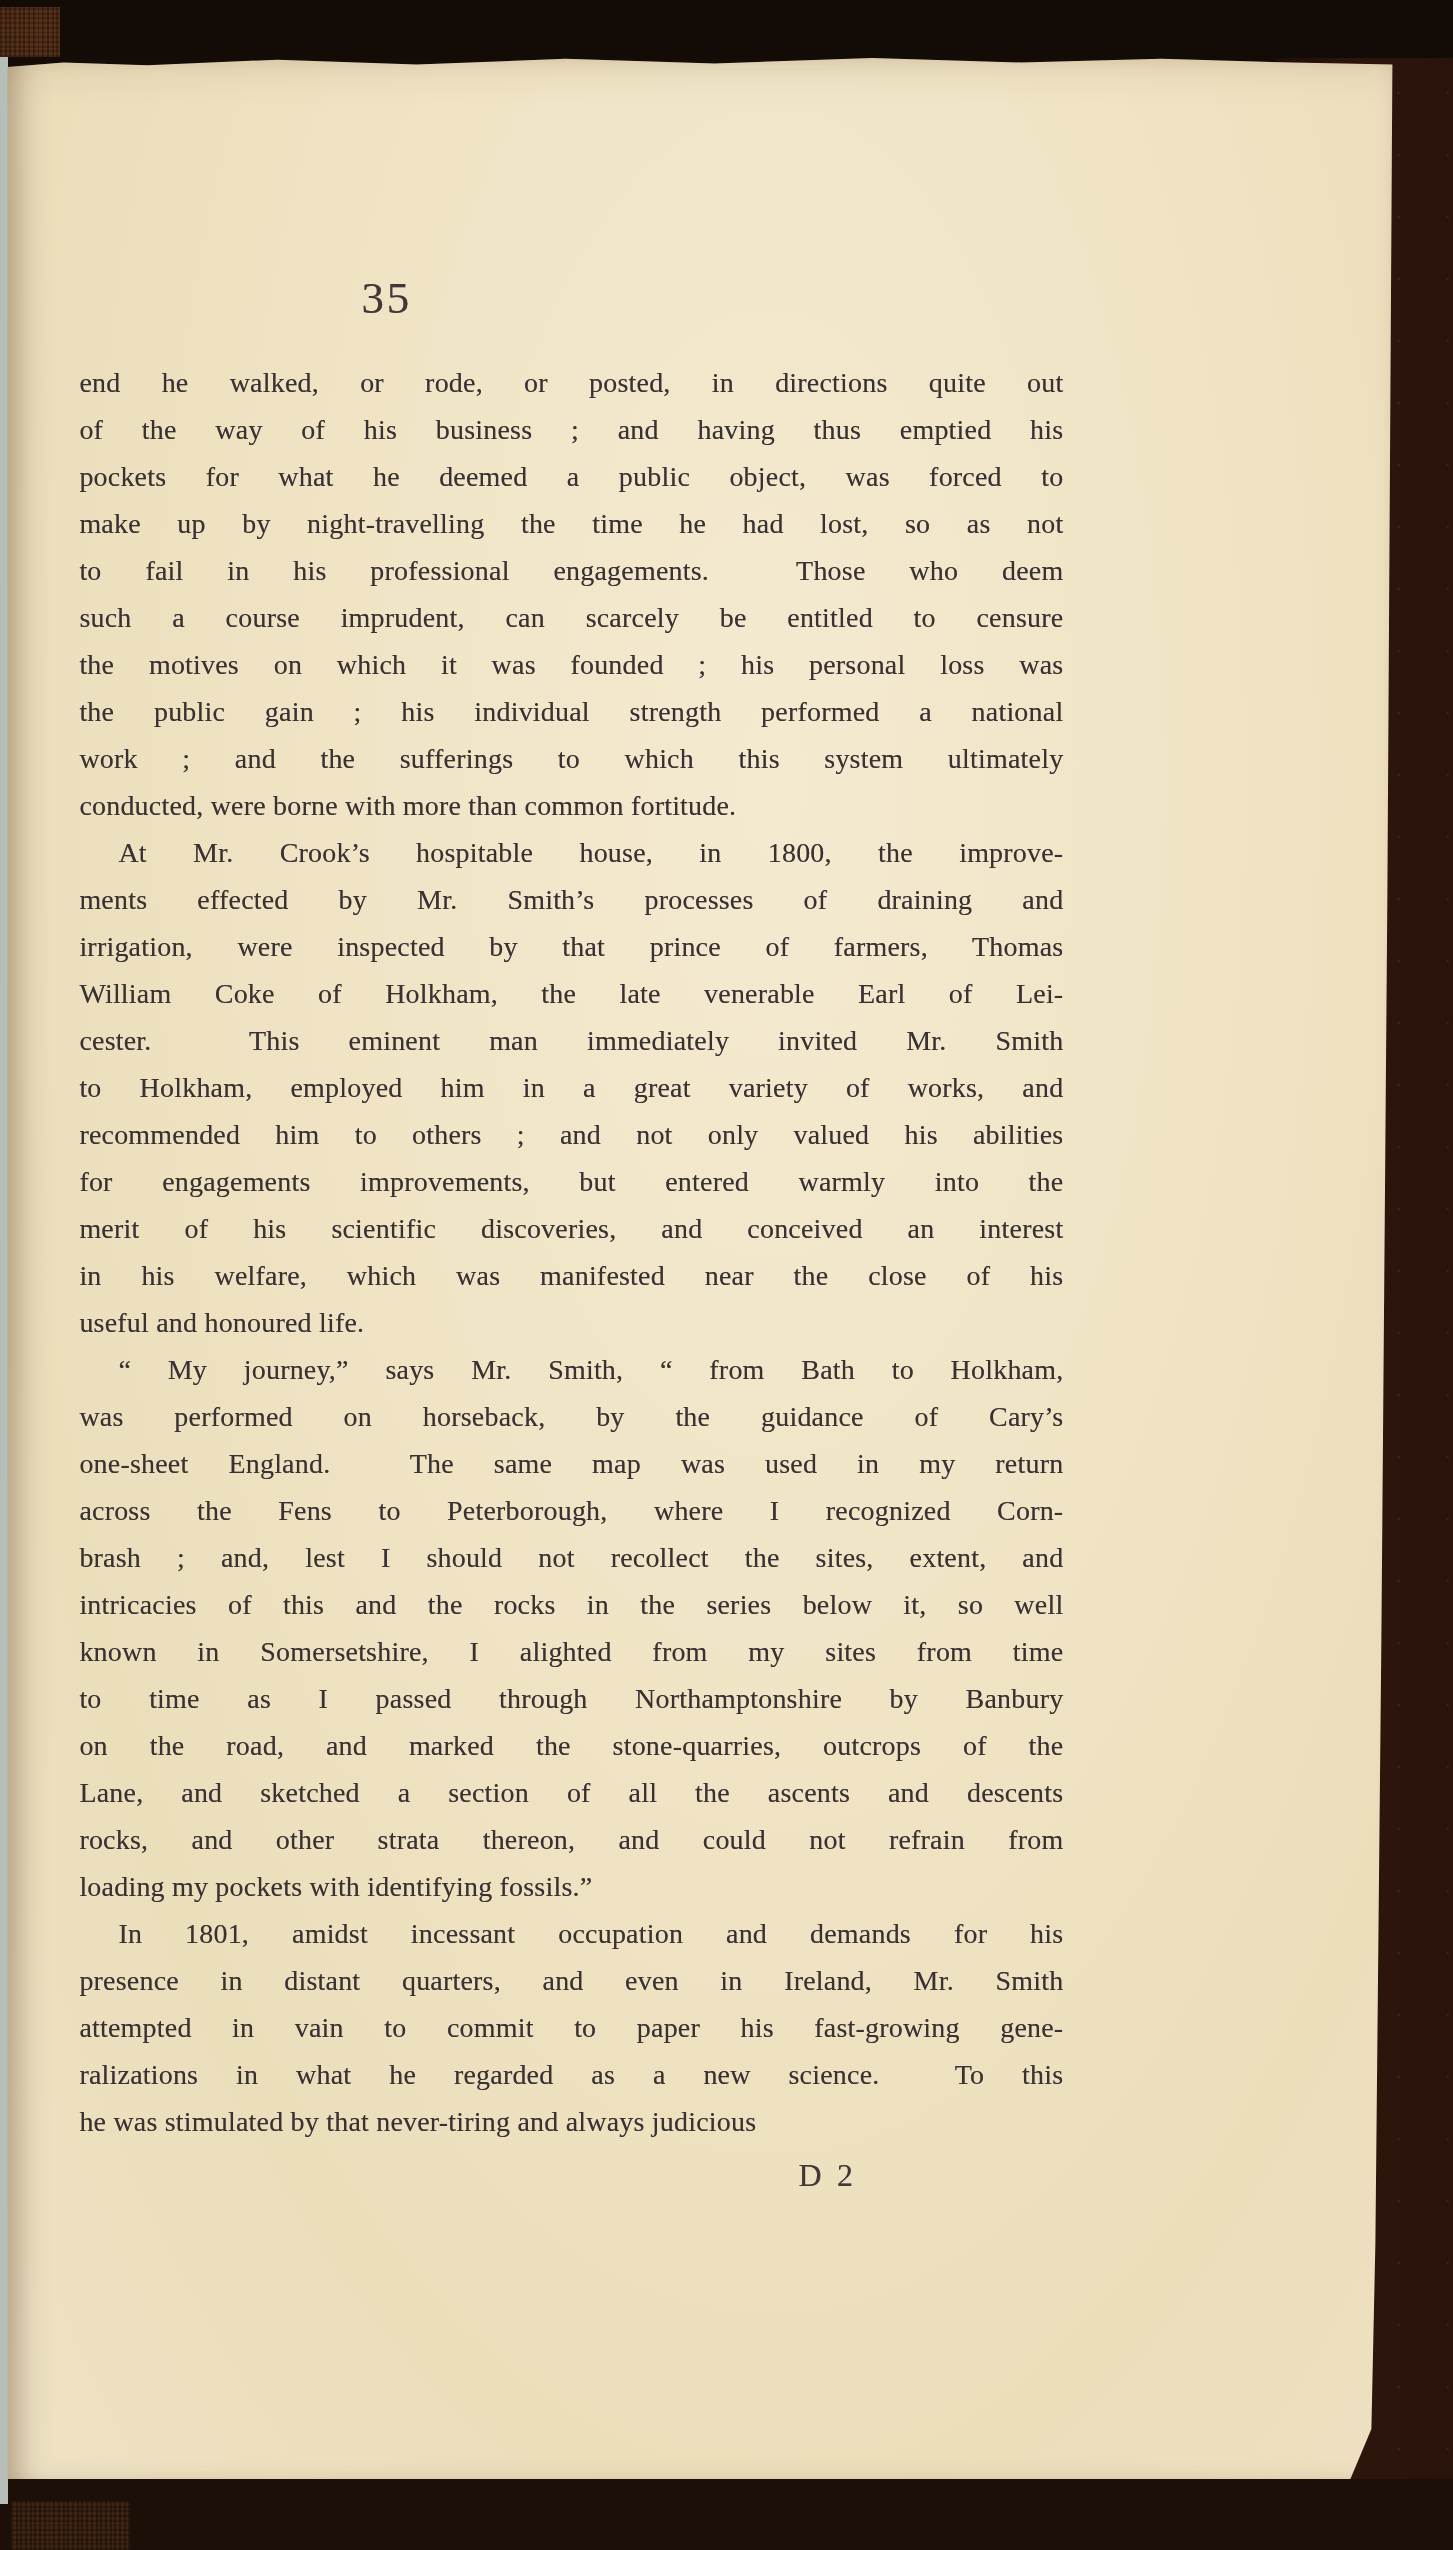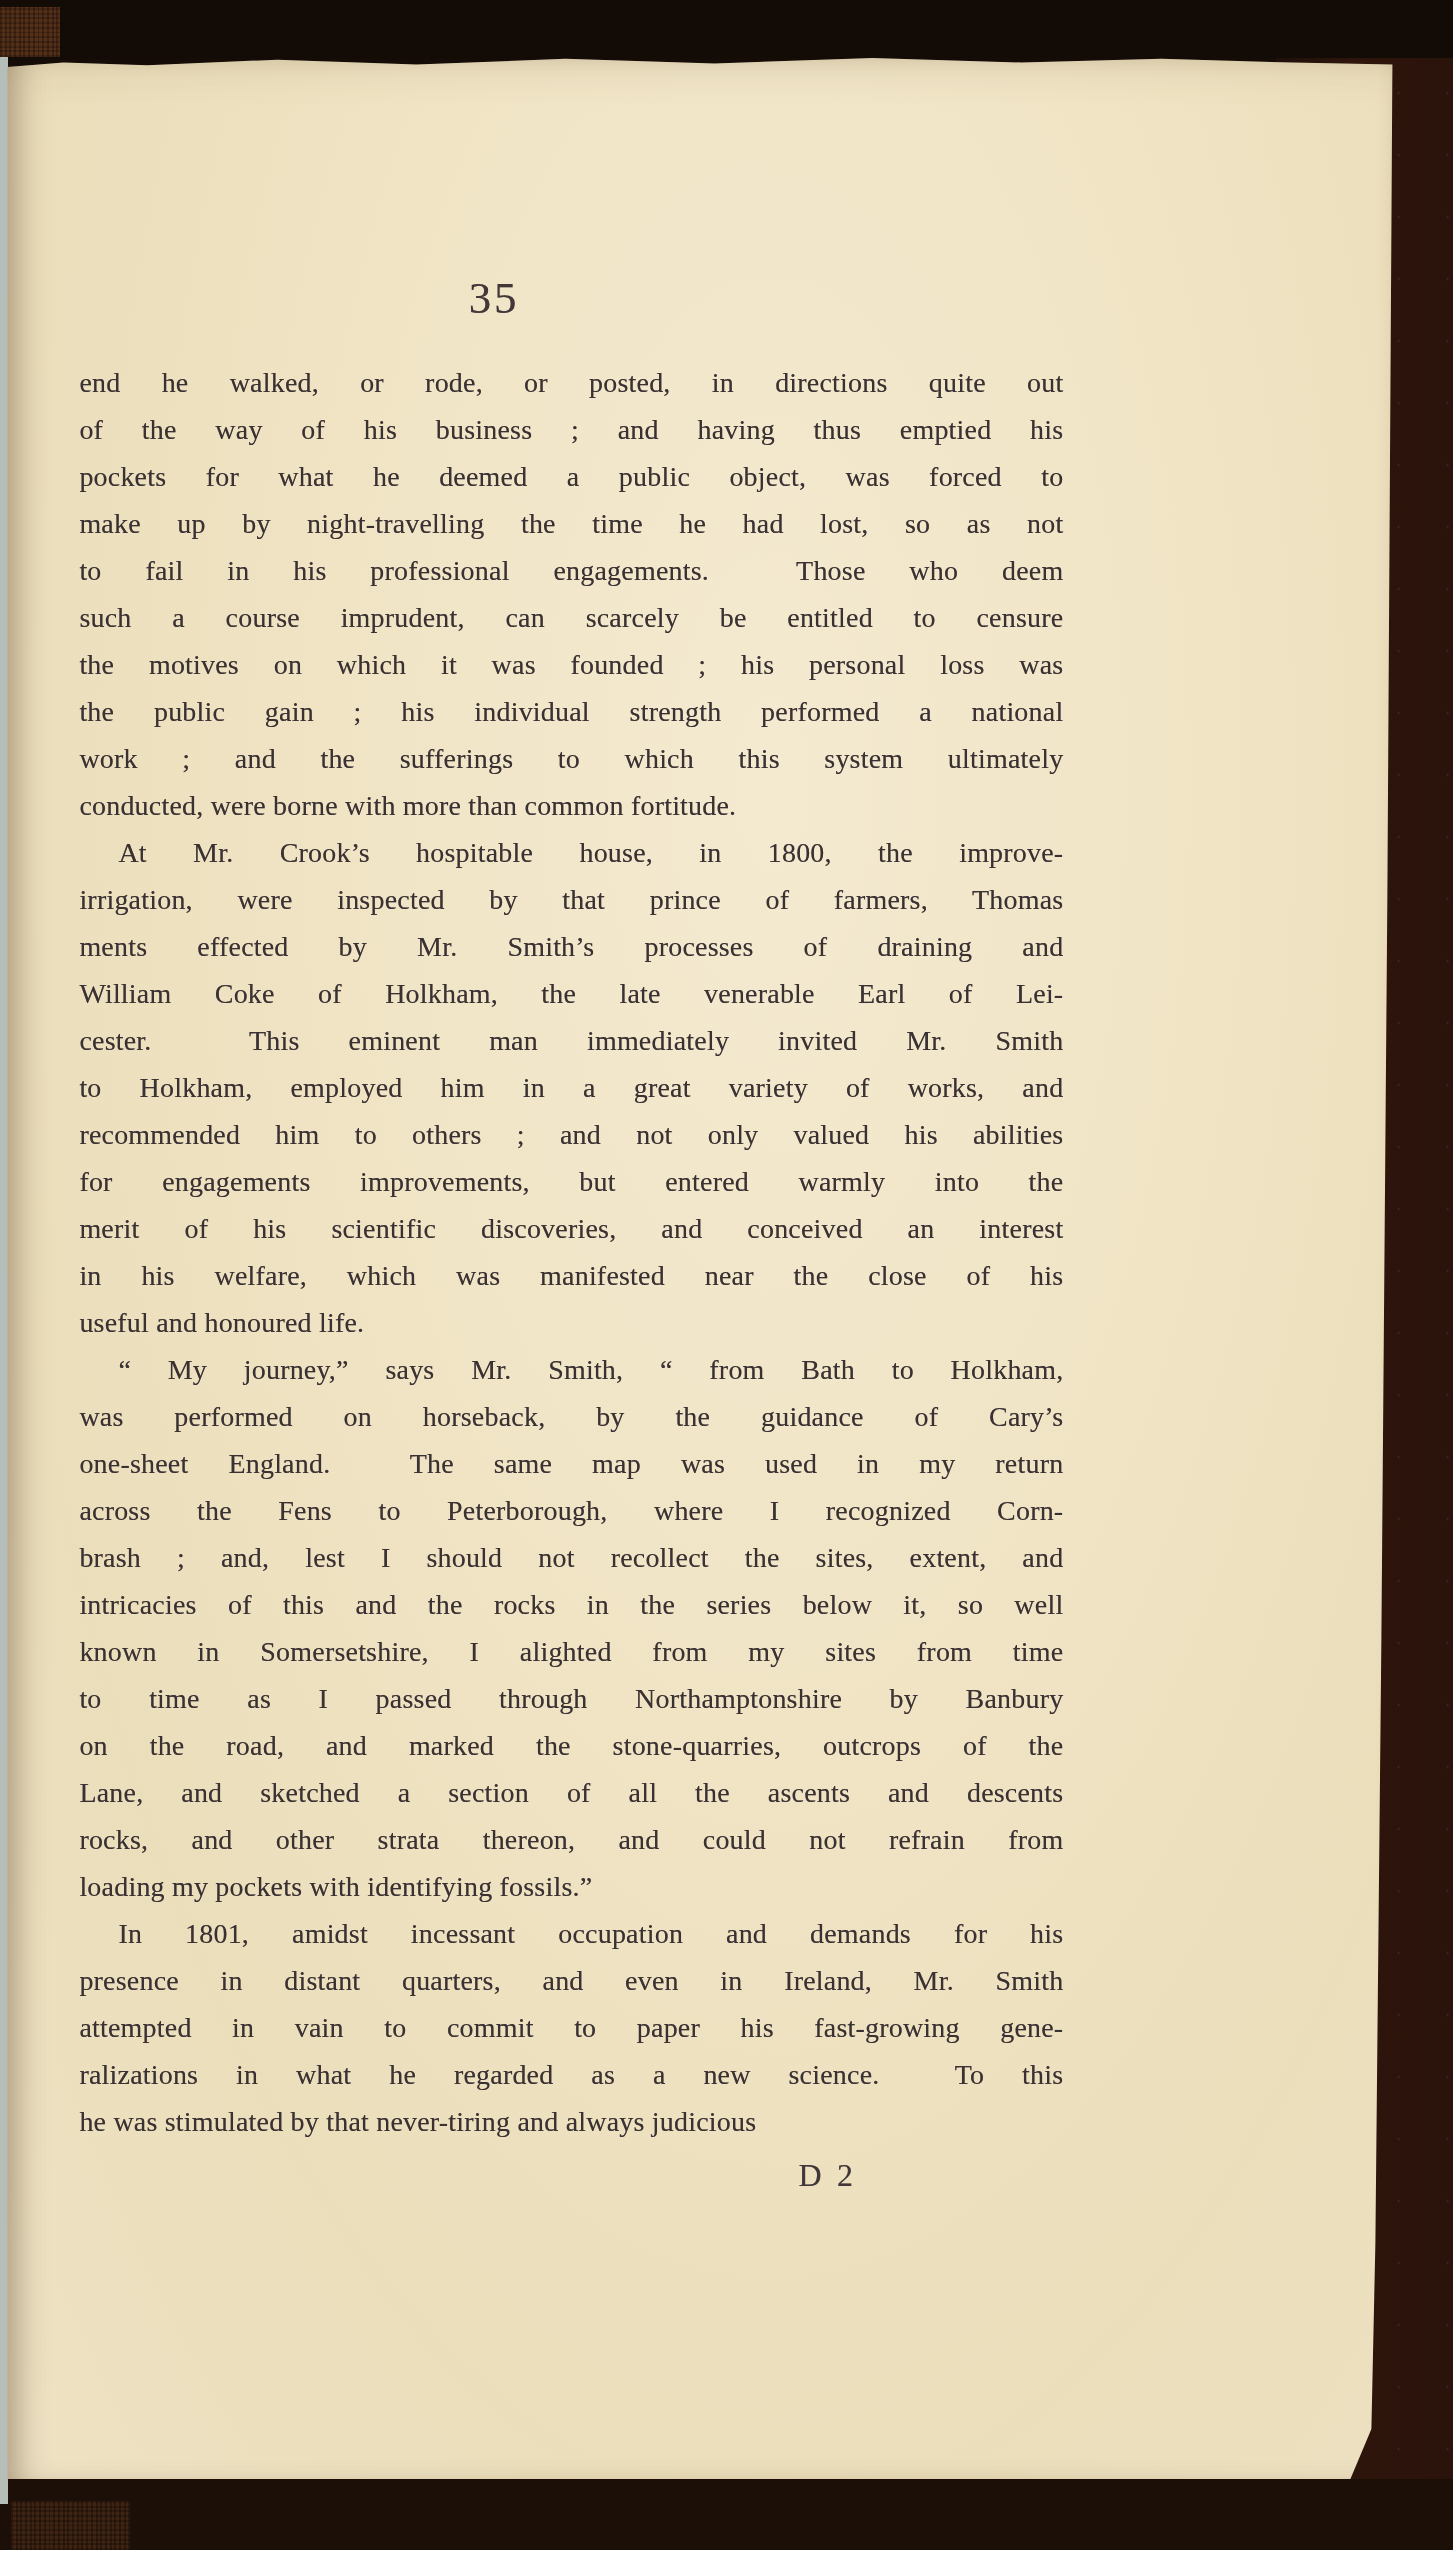--- a/index.html
+++ b/index.html
@@ -22,21 +22,21 @@
     repeating-linear-gradient(90deg,rgba(0,0,0,.3) 0 1.9px,transparent 1.9px 4.7px),
     repeating-linear-gradient(0deg,rgba(0,0,0,.24) 0 1.9px,transparent 1.9px 4.7px),#3f2413;}
   
   .paper{position:absolute;left:7.4px;top:56px;width:1390px;height:2423px;
     background:radial-gradient(ellipse at 55% 30%,#f4ead0 0%,#f0e4c5 40%,#ebdebb 72%,#eee2c4 100%);
     clip-path:polygon(0px 11px,56px 6.5px,140px 9.3px,270px 3.7px,409px 8.4px,558px 2.8px,707px 7.4px,
       865px 1.9px,1014px 6.5px,1154px 2.8px,1284px 6.5px,1385px 8.4px,
       1380px 837px,1374px 1582px,1368px 2187px,1364px 2373px,1343px 2423px,0px 2423px);
     box-shadow:inset 26px 0 32px -16.7px rgba(70,45,25,.38), inset -11px 0 18.6px -11px rgba(130,95,55,.22),
       inset 0 28px 47px -28px rgba(120,90,50,.25);}
-  .page-number{position:absolute;left:354px;top:216px;width:158px;text-align:right;
+  .page-number{position:absolute;left:354px;top:216px;width:158px;text-align:left;
     font-size:45px;letter-spacing:2.8px;color:#423739;text-shadow:0 0 0.6px rgba(58,49,51,.55);}
   .body-text{position:absolute;left:72px;top:303px;width:984px;
     font-size:28px;line-height:47px;color:#3a3133;letter-spacing:0.2px;
     text-shadow:0 0 0.6px rgba(58,49,51,.5);}
   .paragraph{margin:0;}
   .line{text-align:justify;text-align-last:justify;}
   .line.last{text-align-last:left;}
   .line.indent{padding-left:39px;}
   .signature-mark{position:absolute;left:791px;top:2101px;width:140px;
     font-size:32px;letter-spacing:3.7px;color:#423739;text-shadow:0 0 0.6px rgba(58,49,51,.5);}
@@ -62,22 +62,22 @@
           <div class="line">make up by night-travelling the time he had lost, so as not</div>
           <div class="line">to fail in his professional engagements.&nbsp; Those who deem</div>
           <div class="line">such a course imprudent, can scarcely be entitled to censure</div>
           <div class="line">the motives on which it was founded ; his personal loss was</div>
           <div class="line">the public gain ; his individual strength performed a national</div>
           <div class="line">work ; and the sufferings to which this system ultimately</div>
           <div class="line last">conducted, were borne with more than common fortitude.</div>
         </div>
         <div class="paragraph">
           <div class="line indent">At Mr. Crook’s hospitable house, in 1800, the improve-</div>
+          <div class="line">ments effected by Mr. Smith’s processes of draining and</div>
           <div class="line">irrigation, were inspected by that prince of farmers, Thomas</div>
-          <div class="line">ments effected by Mr. Smith’s processes of draining and</div>
           <div class="line">William Coke of Holkham, the late venerable Earl of Lei-</div>
           <div class="line">cester.&nbsp; This eminent man immediately invited Mr. Smith</div>
           <div class="line">to Holkham, employed him in a great variety of works, and</div>
           <div class="line">recommended him to others ; and not only valued his abilities</div>
           <div class="line">for engagements improvements, but entered warmly into the</div>
           <div class="line">merit of his scientific discoveries, and conceived an interest</div>
           <div class="line">in his welfare, which was manifested near the close of his</div>
           <div class="line last">useful and honoured life.</div>
         </div>
         <div class="paragraph">

